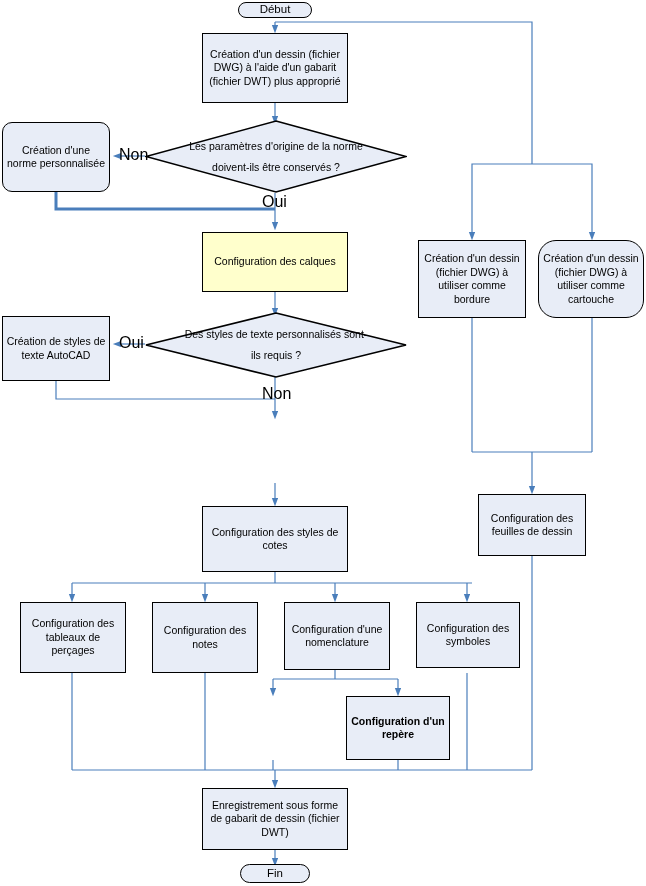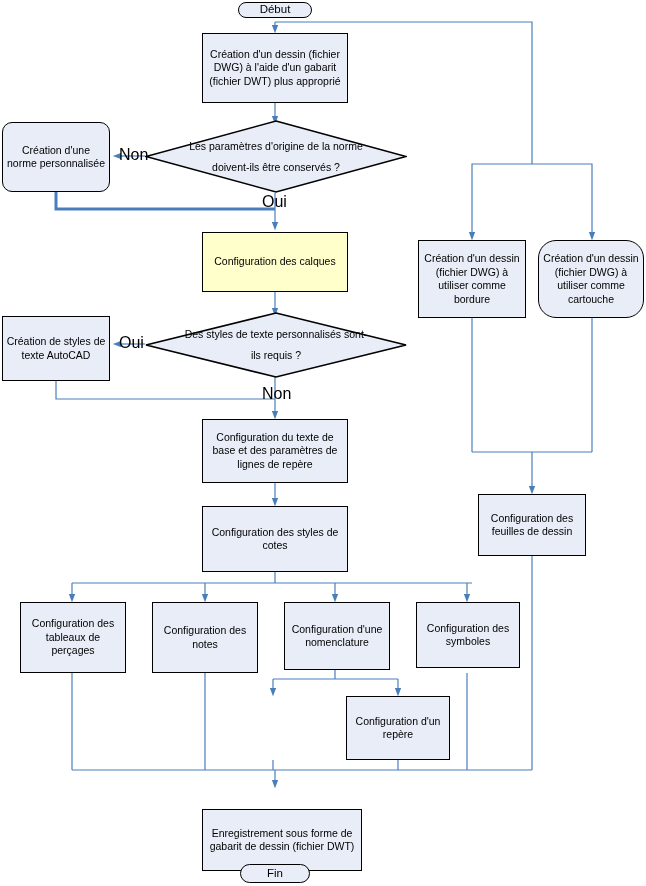--- a/index.html
+++ b/index.html
@@ -189,23 +189,20 @@
   </div>
 
   <div class="node process" style="left:2px; top:316px; width:108px; height:65px;">
     <span>Création de styles de texte AutoCAD</span>
   </div>
 
   <div class="edge-label" style="left:119px; top:337px;">Oui</div>
 
   <div class="edge-label" style="left:262px; top:388px;">Non</div>
 
-  <div class="node process" style="left:202px; top:419px; width:146px; height:64px;">
-    <span>Configuration du texte de base et des paramètres de lignes de repère</span>
-  </div>
 
   <div class="node process" style="left:202px; top:506px; width:146px; height:66px;">
     <span>Configuration des styles de cotes</span>
   </div>
 
   <div class="node process" style="left:20px; top:602px; width:106px; height:71px;">
     <span>Configuration des tableaux de perçages</span>
   </div>
 
   <div class="node process" style="left:152px; top:602px; width:106px; height:71px;">
@@ -214,37 +211,37 @@
 
   <div class="node process" style="left:284px; top:602px; width:106px; height:68px;">
     <span>Configuration d'une nomenclature</span>
   </div>
 
   <div class="node process" style="left:416px; top:602px; width:104px; height:66px;">
     <span>Configuration des symboles</span>
   </div>
 
 
-  <div class="node process" style="left:346px; top:696px; width:104px; height:64px;">
+  <div class="node process" style="left:346px; top:696px; width:104px; height:64px;font-weight:bold;">
     <span>Configuration d'un repère</span>
   </div>
 
   <div class="node process" style="left:418px; top:240px; width:108px; height:78px;">
     <span>Création d'un dessin (fichier DWG) à utiliser comme bordure</span>
   </div>
 
   <div class="node process" style="left:538px; top:240px; width:106px; height:78px;border-radius:18px;">
     <span>Création d'un dessin (fichier DWG) à utiliser comme cartouche</span>
   </div>
 
   <div class="node process" style="left:478px; top:494px; width:108px; height:62px;">
     <span>Configuration des feuilles de dessin</span>
   </div>
 
-  <div class="node process" style="left:202px; top:788px; width:160px; height:62px;margin-top:21px;">
+  <div class="node process" style="left:202px; top:788px; width:146px; height:62px;">
     <span>Enregistrement sous forme de gabarit de dessin (fichier DWT)</span>
   </div>
 
   <div class="node terminal" style="left:240px; top:864px; width:70px; height:19px;">
     <span>Fin</span>
   </div>
 
 </div>
 
 </body></html>

